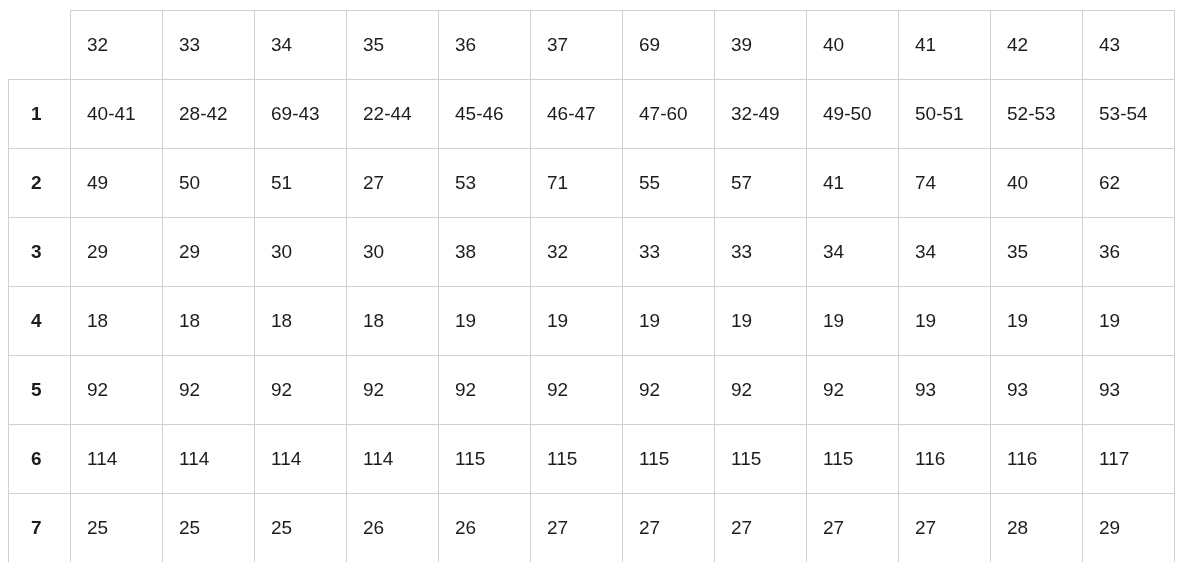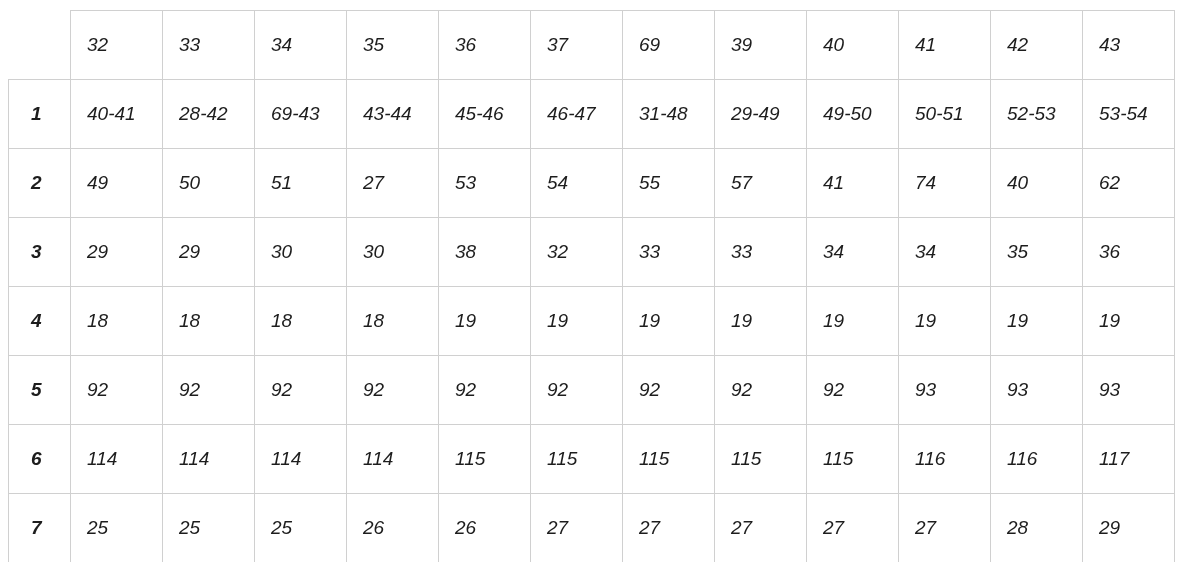--- a/index.html
+++ b/index.html
@@ -13,21 +13,20 @@
     font-family: "Liberation Sans", sans-serif;
     color: #1d1d1d;
     overflow: hidden;
   }
   .sheet {
     width: 1200px;
     height: 563px;
     box-sizing: border-box;
     padding: 10px 0 0 0;
     background: #ffffff;
-    font-style: italic;
   }
   table.grid {
     border-collapse: collapse;
     table-layout: fixed;
     width: 1165px;
     margin: 0 0 0 8px;
   }
   table.grid col.rowhead { width: 62px; }
   table.grid col.datacol { width: 92px; }
   table.grid th, table.grid td {
@@ -109,39 +108,39 @@
         <th class="colhead">41</th>
         <th class="colhead">42</th>
         <th class="colhead">43</th>
       </tr>
 
       <tr>
         <th class="rowhead">1</th>
         <td>40-41</td>
         <td>28-42</td>
         <td>69-43</td>
-        <td>43-44</td>
+        <td>22-44</td>
         <td>45-46</td>
         <td>46-47</td>
-        <td>31-48</td>
-        <td>29-49</td>
+        <td>47-60</td>
+        <td>32-49</td>
         <td>49-50</td>
         <td>50-51</td>
         <td>52-53</td>
         <td>53-54</td>
       </tr>
 
       <tr>
         <th class="rowhead">2</th>
         <td>49</td>
         <td>50</td>
         <td>51</td>
         <td>27</td>
         <td>53</td>
-        <td>54</td>
+        <td>71</td>
         <td>55</td>
         <td>57</td>
         <td>41</td>
         <td>74</td>
         <td>40</td>
         <td>62</td>
       </tr>
 
       <tr>
         <th class="rowhead">3</th>

